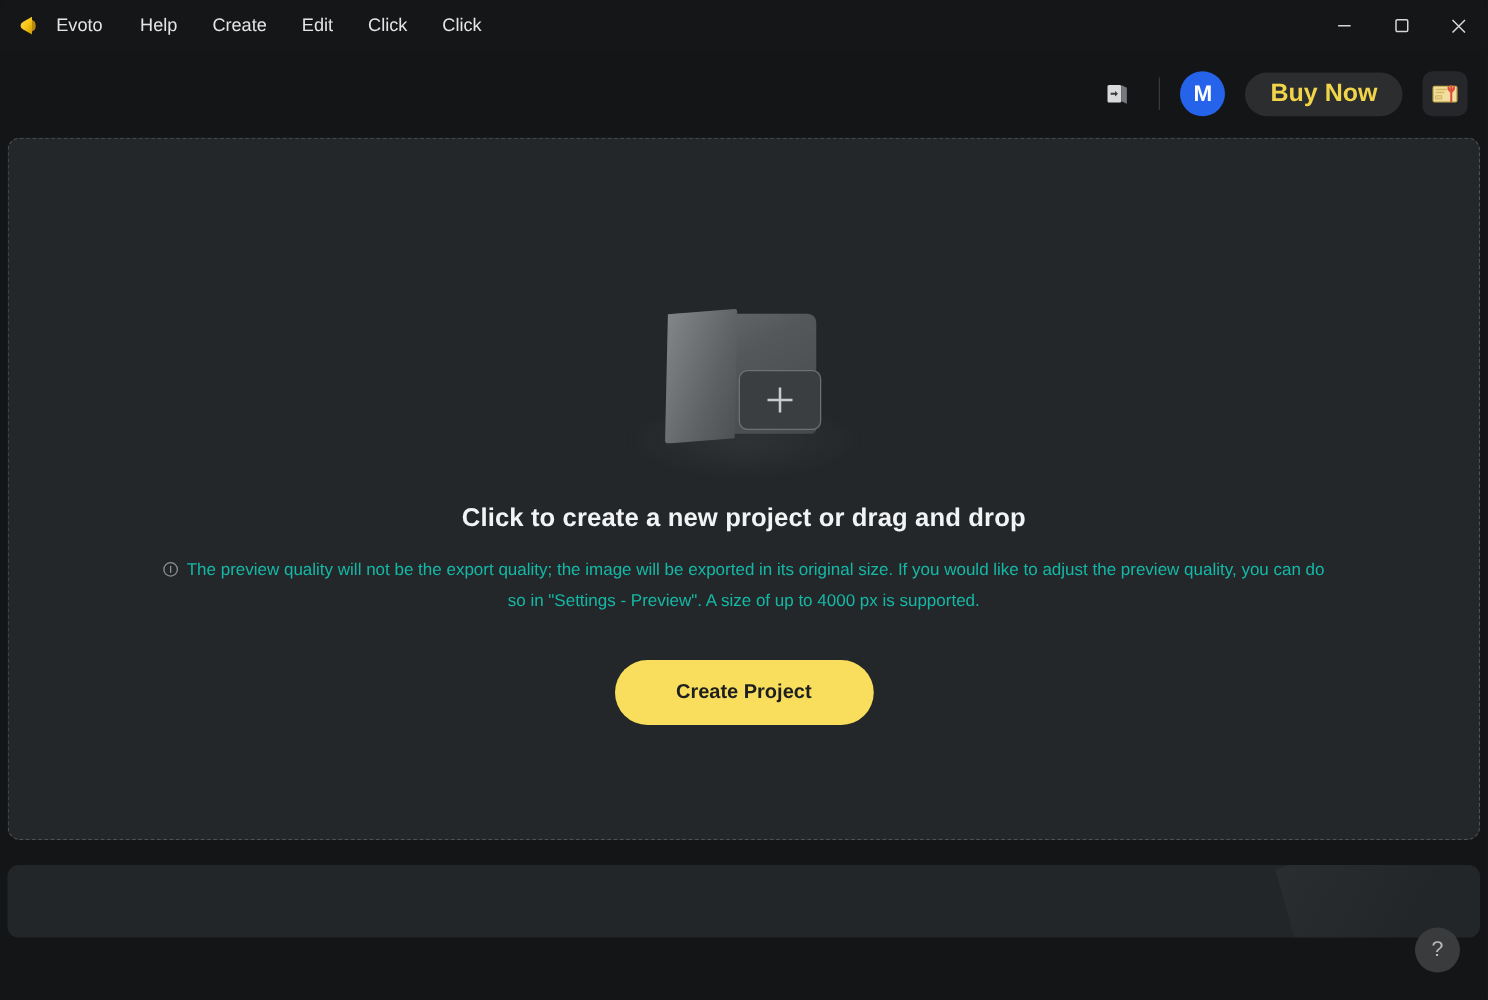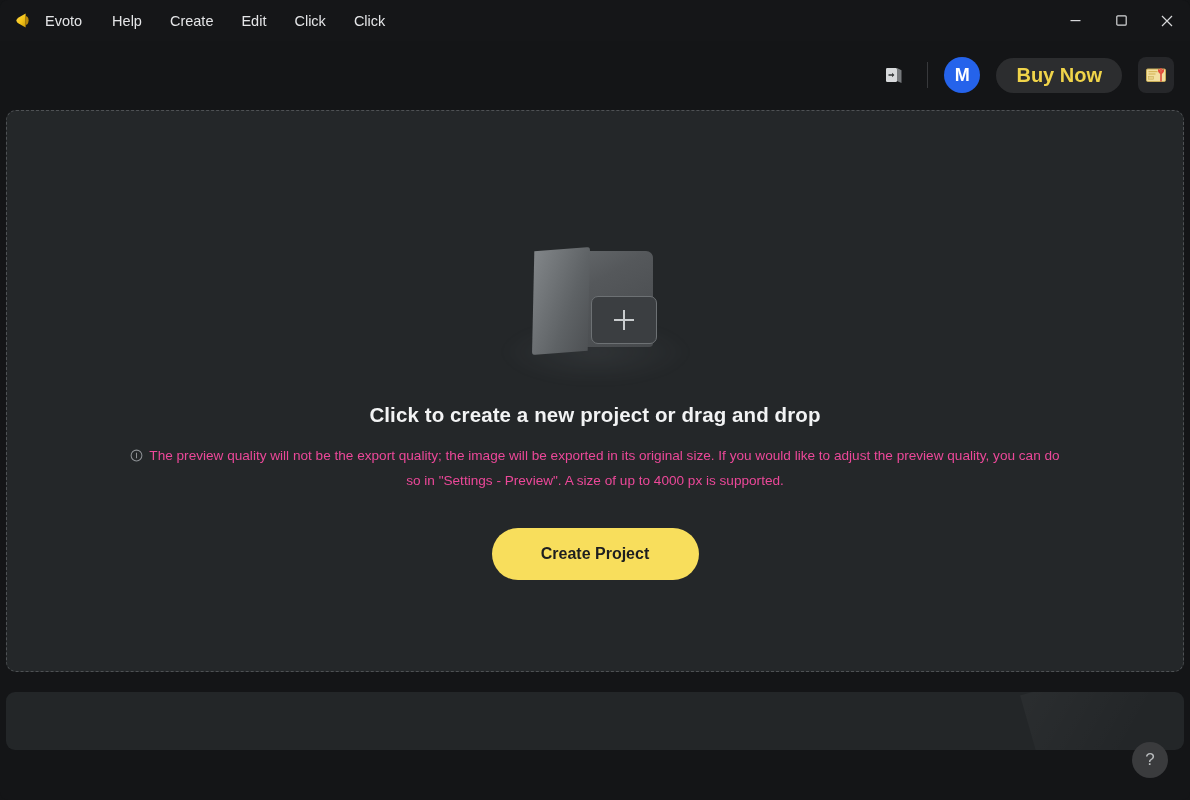--- a/index.html
+++ b/index.html
@@ -172,21 +172,21 @@
 
   .dz-title {
     color:#f2f3f4;
     font-size:20.5px;
     font-weight:bold;
     letter-spacing:0.1px;
     margin-bottom:17px;
     text-align:center;
   }
   .dz-desc {
-    color:#ec4899;
+    color:#14b8a6;
     font-size:13.6px;
     line-height:23px;
     max-width:940px;
     text-align:center;
     position:relative;
   }
   .info-ico {
     display:inline-block;
     vertical-align:-2px;
     margin-right:6px;

